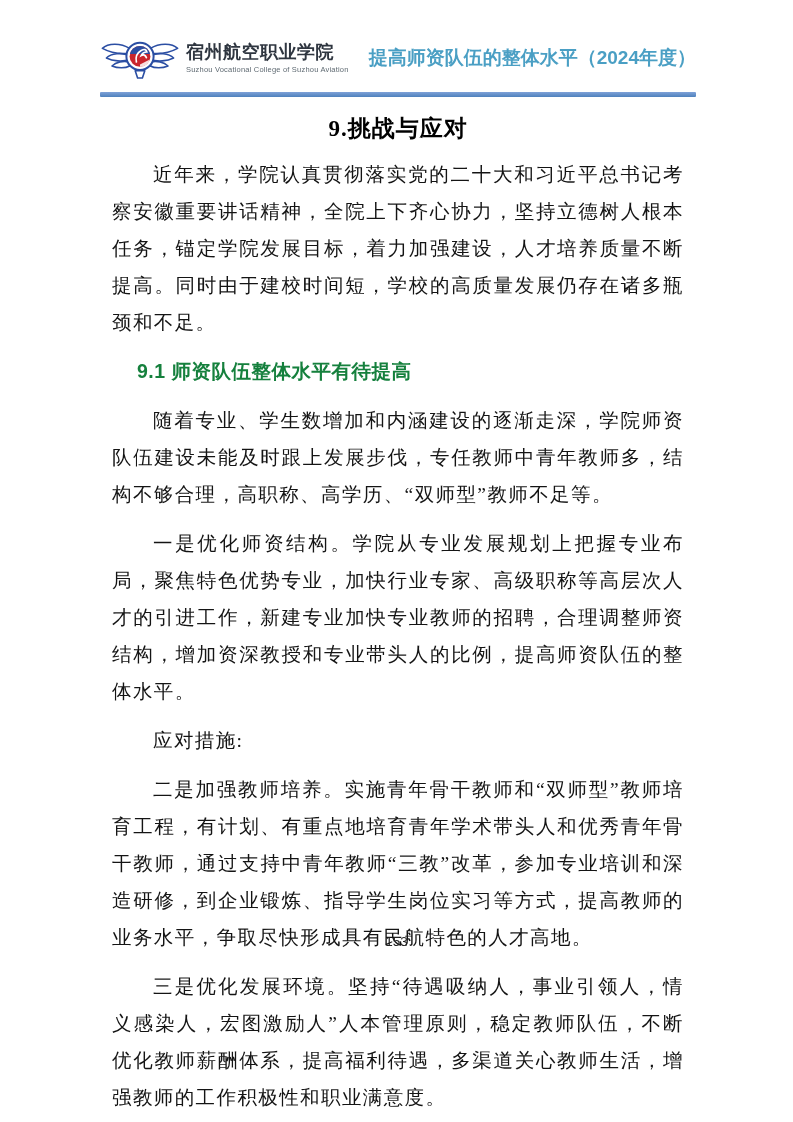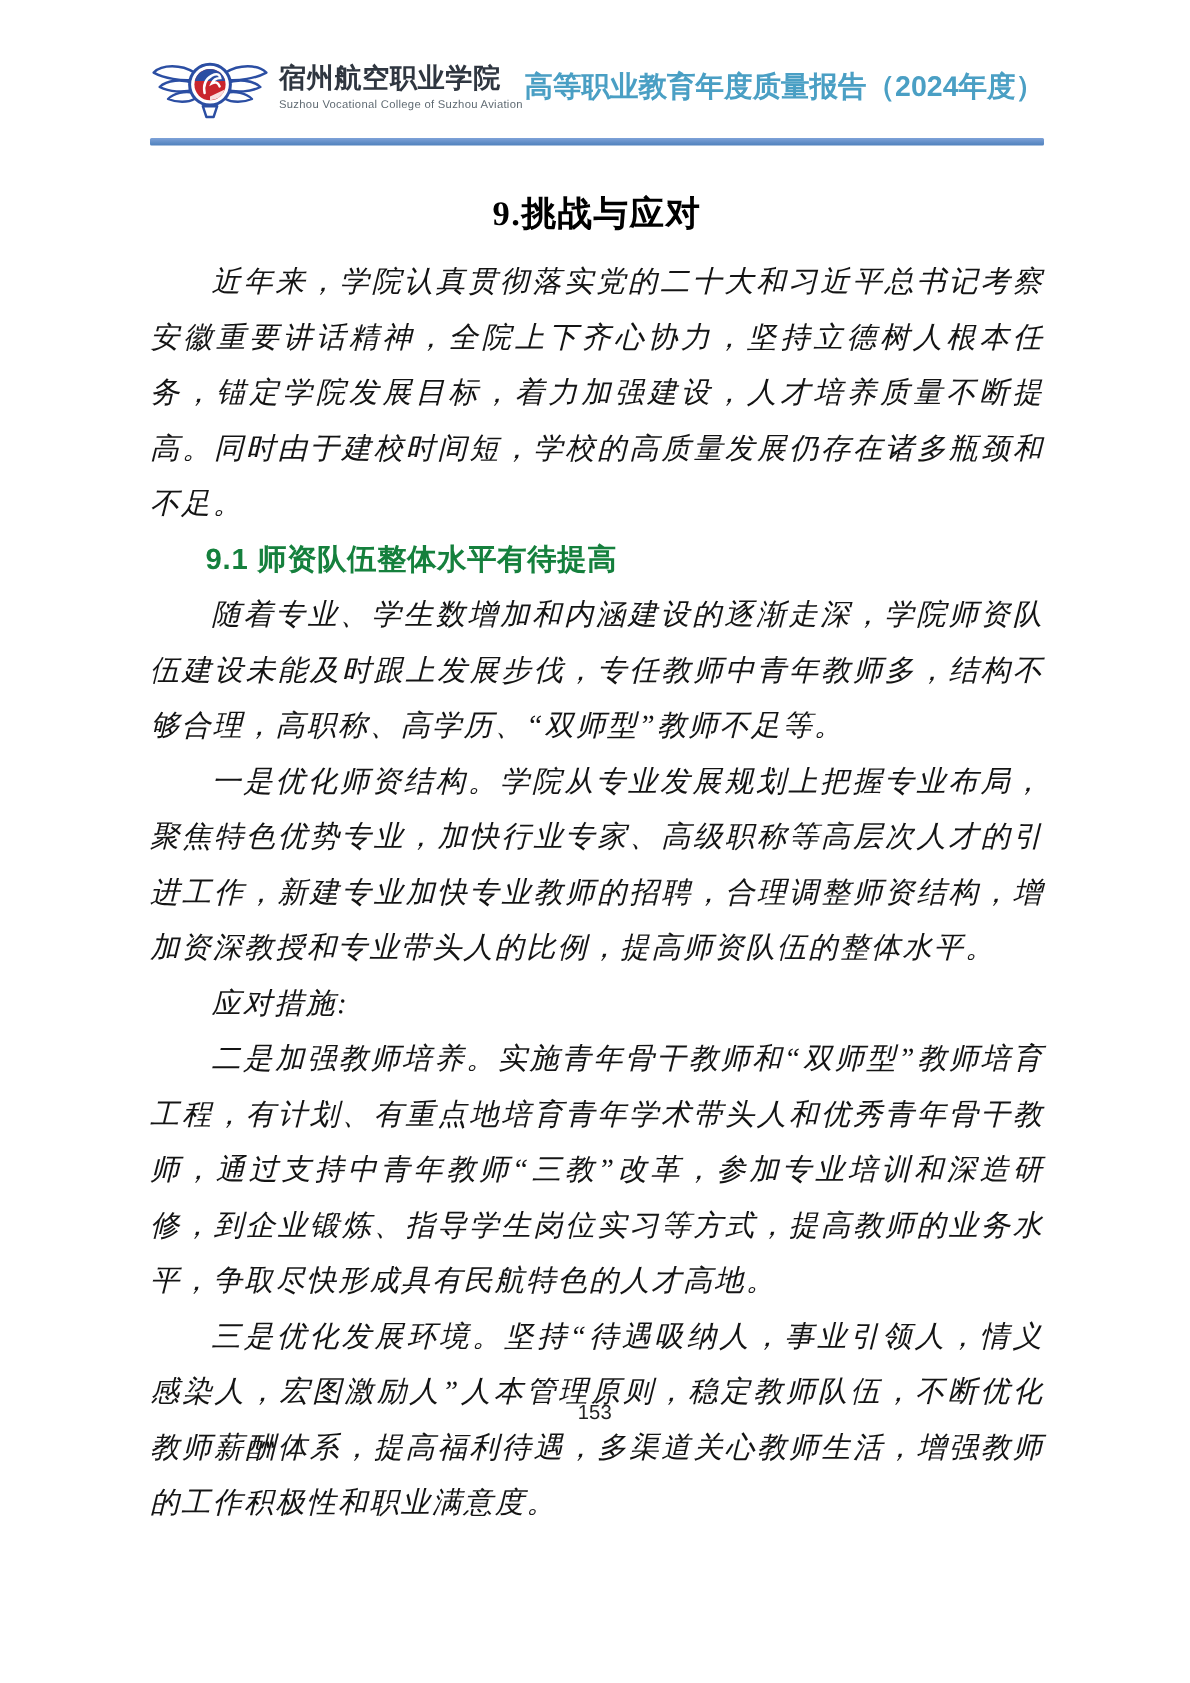--- a/index.html
+++ b/index.html
@@ -29,32 +29,32 @@
   }
   .hdr-rule {
     height:5px; margin-top:6px;
     background:linear-gradient(#7ea2d8, #4f81bd);
     border-radius:1px;
   }
   
   .doc { padding:0 97px 0 100px; }
   .chapter-title {
     font-size:23px; font-weight:bold; text-align:center;
-    margin:30px 0 12px 0; color:#000; letter-spacing:1px;
+    margin:16px 0 12px 0; color:#000; letter-spacing:1px;
     font-family:"Liberation Serif", serif;
   }
   .section-heading {
     font-size:19.5px; font-weight:bold; margin:0; color:#15803d;
     line-height:37px; text-indent:37px;
     font-family:"Liberation Sans", sans-serif; letter-spacing:0.5px;
   }
   .doc p {
-    margin:0; font-size:19.5px; line-height:37px; text-indent:41px;
+    margin:12px; font-size:19.5px; line-height:37px; text-indent:41px;
     text-align:justify; text-justify:inter-character;
-    letter-spacing:1.4px; color:#141414;font-style:italic;
+    letter-spacing:1.4px; color:#141414;
   }
   
   .pagefoot {
     position:absolute; left:0; right:0; top:934px; text-align:center;
     font-family:"Liberation Sans", sans-serif; font-size:13.5px; color:#222;
   }
 </style>
 </head>
 <body>
 
@@ -81,21 +81,21 @@
         <path d="M37.35 28 A13 13 0 0 1 62.65 28 Z" fill="#2b4ea3"></path>
         <path d="M50 41 L62.3 35 A13 13 0 0 1 50 44 Z" fill="#ffffff" opacity="0.85"></path>
         <path d="M45.5 38 Q43.5 28 51.5 23.5 Q57.5 20.5 58.5 25.5 Q53.5 25.5 51.5 30 Q56 27.5 58 32.5" stroke="#ffffff" stroke-width="2.1" fill="none" stroke-linecap="round"></path>
       </svg>
 
       <div class="college">
         <div class="college-zh">宿州航空职业学院</div>
         <div class="college-en">Suzhou Vocational College of Suzhou Aviation</div>
       </div>
 
-      <div class="report-title">高等职业教育年度质量报告（2024年度）</div>
+      <div class="report-title">提高师资队伍的整体水平（2024年度）</div>
     </div>
 
     <div class="hdr-rule"></div>
   </header>
 
   <main class="doc">
     <h1 class="chapter-title">9.挑战与应对</h1>
 
     <p>近年来，学院认真贯彻落实党的二十大和习近平总书记考察安徽重要讲话精神，全院上下齐心协力，坚持立德树人根本任务，锚定学院发展目标，着力加强建设，人才培养质量不断提高。同时由于建校时间短，学校的高质量发展仍存在诸多瓶颈和不足。</p>
 

